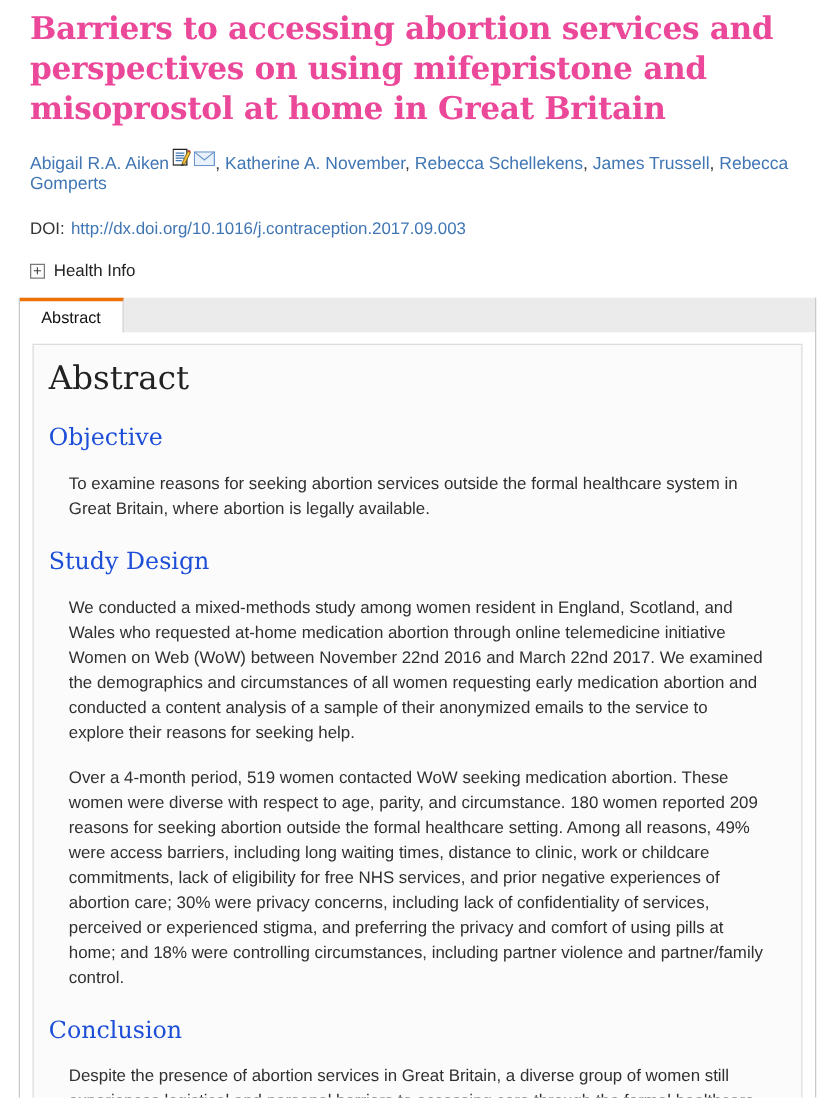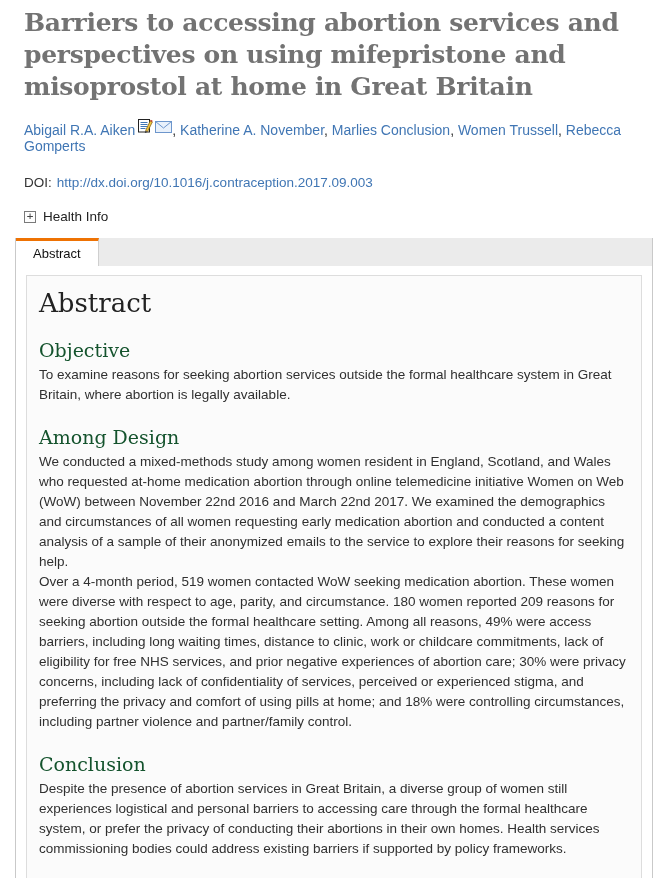--- a/index.html
+++ b/index.html
@@ -12,21 +12,21 @@
   }
   .page { width: 668px; height: 878px; overflow: hidden; }
 
   
   .header { padding: 7px 16px 0 24px; }
   .article-title {
     font-family: "DejaVu Serif", serif;
     font-weight: 700;
     font-size: 25px;
     line-height: 32px;
-    color: #737373;
+    color: #ec4899;
     letter-spacing: -0.3px;
     margin: 0 0 15px 0;
     max-width: 632px;
   }
   a { color: #4076b4; cursor: pointer; }
   .authors { font-size: 14px; color: #333; margin: 0 0 21px 0; }
   .author-icons { white-space: nowrap; margin-left: 1px; }
   .author-icons svg { vertical-align: 2px; margin-left: 2px; }
   .sep { color: #333; }
 
@@ -85,28 +85,28 @@
     font-family: "DejaVu Serif", serif;
     font-weight: 400;
     font-size: 26px;
     color: #222;
     margin: 8px 0 4px 0;
   }
   .section-heading {
     font-family: "DejaVu Serif", serif;
     font-weight: 400;
     font-size: 19px;
-    color: #14532d;
+    color: #1d4ed8;
     margin: 21px 0 4px 0;
   }
   .section-text {
     font-size: 13.5px;
     line-height: 20px;
     color: #303030;
-    margin: 0;
+    margin: 16px;
     max-width: 600px;
   }
 </style>
 </head>
 <body>
 
 <div class="page">
 
   <div class="header">
     <h1 class="article-title">Barriers to accessing abortion services and perspectives on using mifepristone and misoprostol at home in Great Britain</h1>
@@ -116,21 +116,21 @@
               <line x1="2.5" y1="4.5" x2="9.5" y2="4.5" stroke="#4076b4"></line>
               <line x1="2.5" y1="6.5" x2="9.5" y2="6.5" stroke="#4076b4"></line>
               <line x1="2.5" y1="8.5" x2="9.5" y2="8.5" stroke="#4076b4"></line>
               <line x1="2.5" y1="10.5" x2="7.5" y2="10.5" stroke="#4076b4"></line>
               <polygon points="7.6,12.6 12.3,2.8 14.4,3.9 9.6,13.6" fill="#efc23c" stroke="#7a5c10" stroke-width="0.7"></polygon>
               <polygon points="7.4,12.9 9.4,13.9 6.8,14.9" fill="#2b2b2b"></polygon>
               <rect x="12.4" y="2.2" width="2" height="1.4" transform="rotate(27 13.4 2.9)" fill="#c03a2b"></rect>
             </svg></span><span><svg width="17" height="12" viewBox="0 0 17 12">
               <rect x="0.5" y="0.5" width="16" height="11" fill="#e9f1fb" stroke="#6d96cc"></rect>
               <polyline points="0.5,0.5 8.5,7 16.5,0.5" fill="none" stroke="#6d96cc"></polyline>
-            </svg></span></span><span class="sep">, </span><a>Katherine A. November</a><span class="sep">, </span><a>Marlies Conclusion</a><span class="sep">, </span><a>Women Trussell</a><span class="sep">, </span><a>Rebecca Gomperts</a></div>
+            </svg></span></span><span class="sep">, </span><a>Katherine A. November</a><span class="sep">, </span><a>Rebecca Schellekens</a><span class="sep">, </span><a>James Trussell</a><span class="sep">, </span><a>Rebecca Gomperts</a></div>
 
     <div class="doi-row">
       <span class="doi-label">DOI:</span><a>http://dx.doi.org/10.1016/j.contraception.2017.09.003</a>
     </div>
 
     <div class="article-info-row">
       <span class="plusbox">+</span>
       <span>Health Info</span>
     </div>
   </div>
@@ -140,21 +140,21 @@
       <div class="tab">Abstract</div>
     </div>
 
     <div class="panel">
       <div class="abstract-box">
         <h2 class="abstract-heading">Abstract</h2>
 
         <h3 class="section-heading">Objective</h3>
         <p class="section-text">To examine reasons for seeking abortion services outside the formal healthcare system in Great Britain, where abortion is legally available.</p>
 
-        <h3 class="section-heading">Among Design</h3>
+        <h3 class="section-heading">Study Design</h3>
         <p class="section-text">We conducted a mixed-methods study among women resident in England, Scotland, and Wales who requested at-home medication abortion through online telemedicine initiative Women on Web (WoW) between November 22nd 2016 and March 22nd 2017. We examined the demographics and circumstances of all women requesting early medication abortion and conducted a content analysis of a sample of their anonymized emails to the service to explore their reasons for seeking help.</p>
 
         <p class="section-text">Over a 4-month period, 519 women contacted WoW seeking medication abortion. These women were diverse with respect to age, parity, and circumstance. 180 women reported 209 reasons for seeking abortion outside the formal healthcare setting. Among all reasons, 49% were access barriers, including long waiting times, distance to clinic, work or childcare commitments, lack of eligibility for free NHS services, and prior negative experiences of abortion care; 30% were privacy concerns, including lack of confidentiality of services, perceived or experienced stigma, and preferring the privacy and comfort of using pills at home; and 18% were controlling circumstances, including partner violence and partner/family control.</p>
 
         <h3 class="section-heading">Conclusion</h3>
         <p class="section-text">Despite the presence of abortion services in Great Britain, a diverse group of women still experiences logistical and personal barriers to accessing care through the formal healthcare system, or prefer the privacy of conducting their abortions in their own homes. Health services commissioning bodies could address existing barriers if supported by policy frameworks.</p>
 
       </div>
     </div>
   </div>

